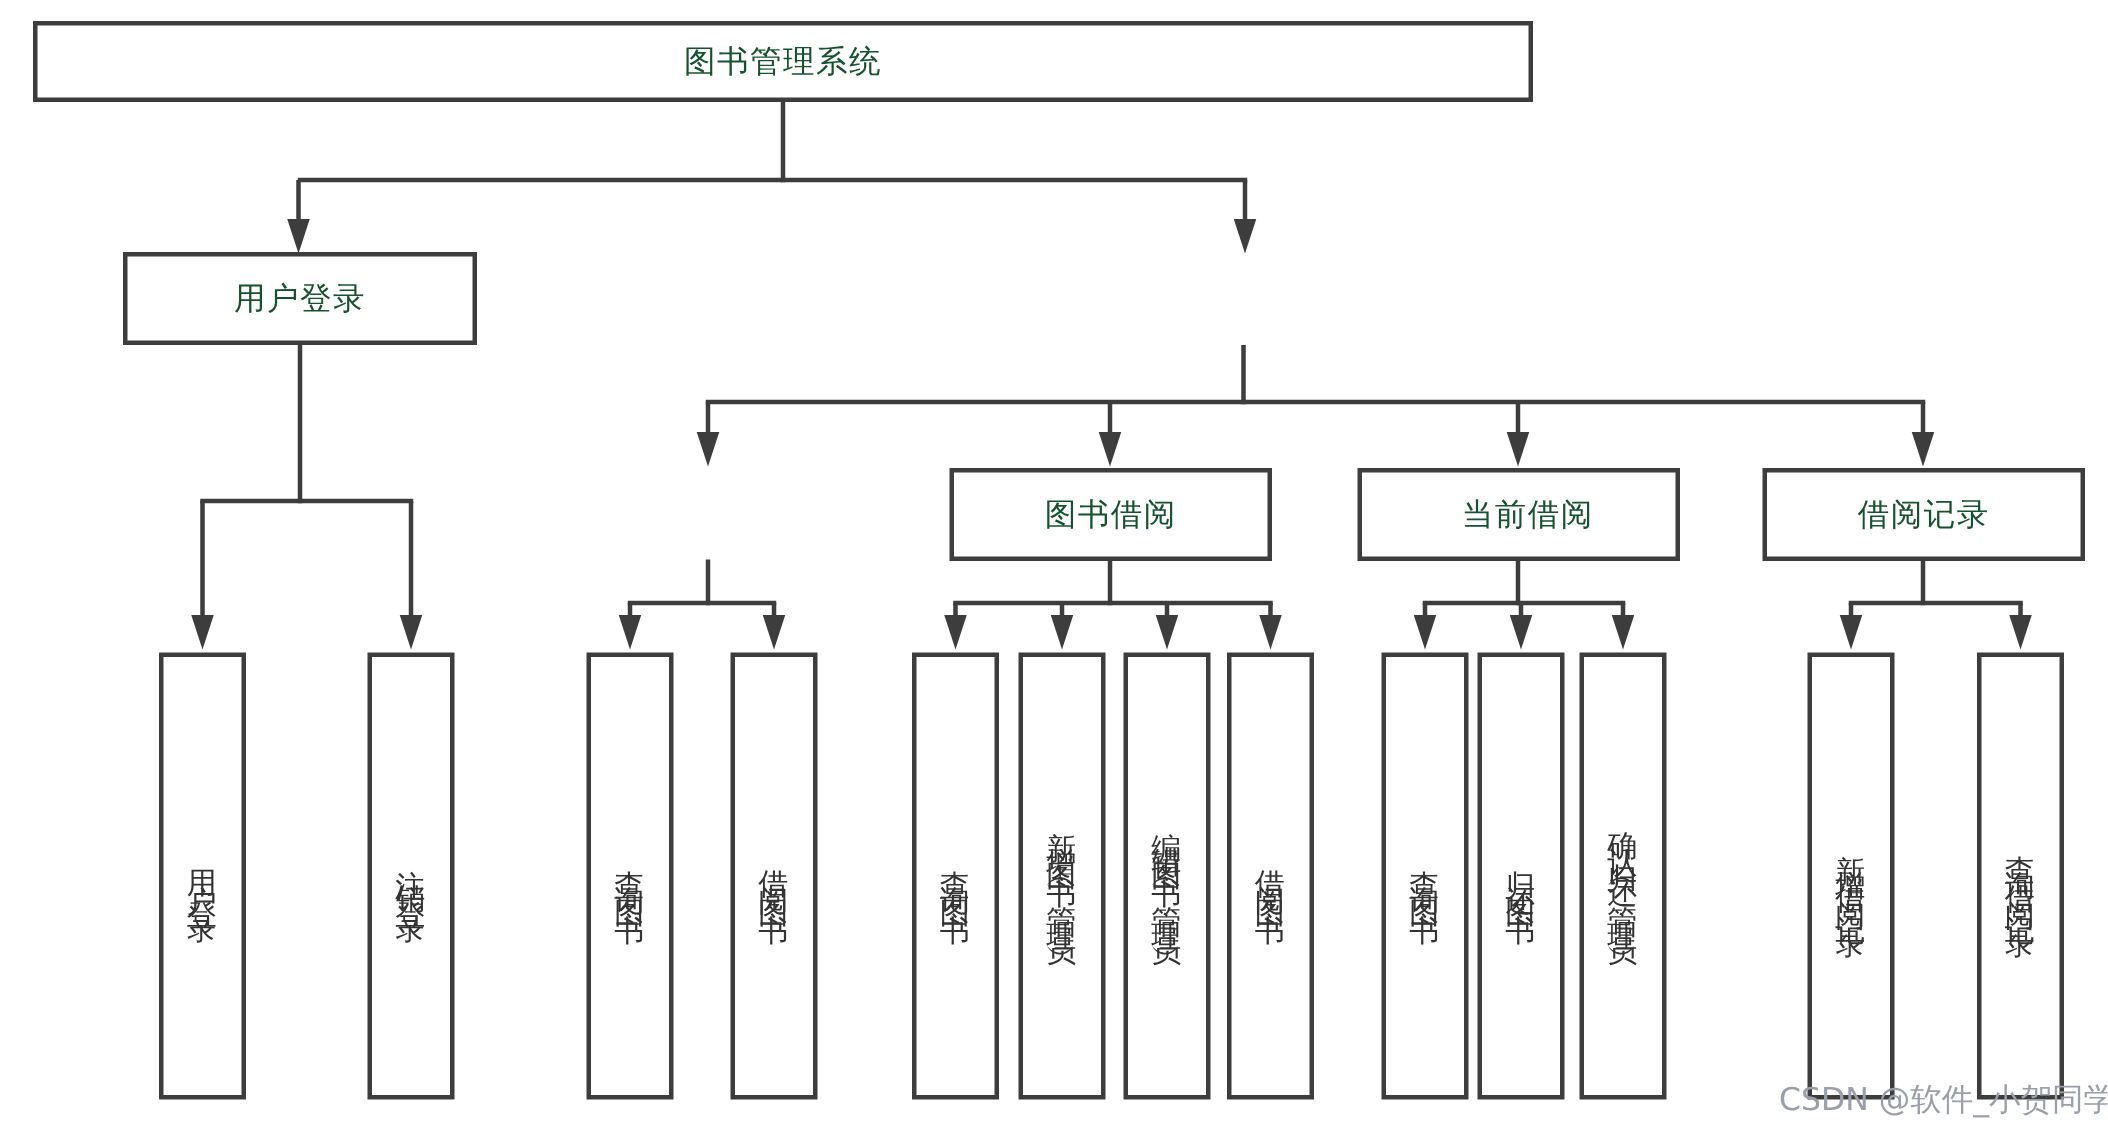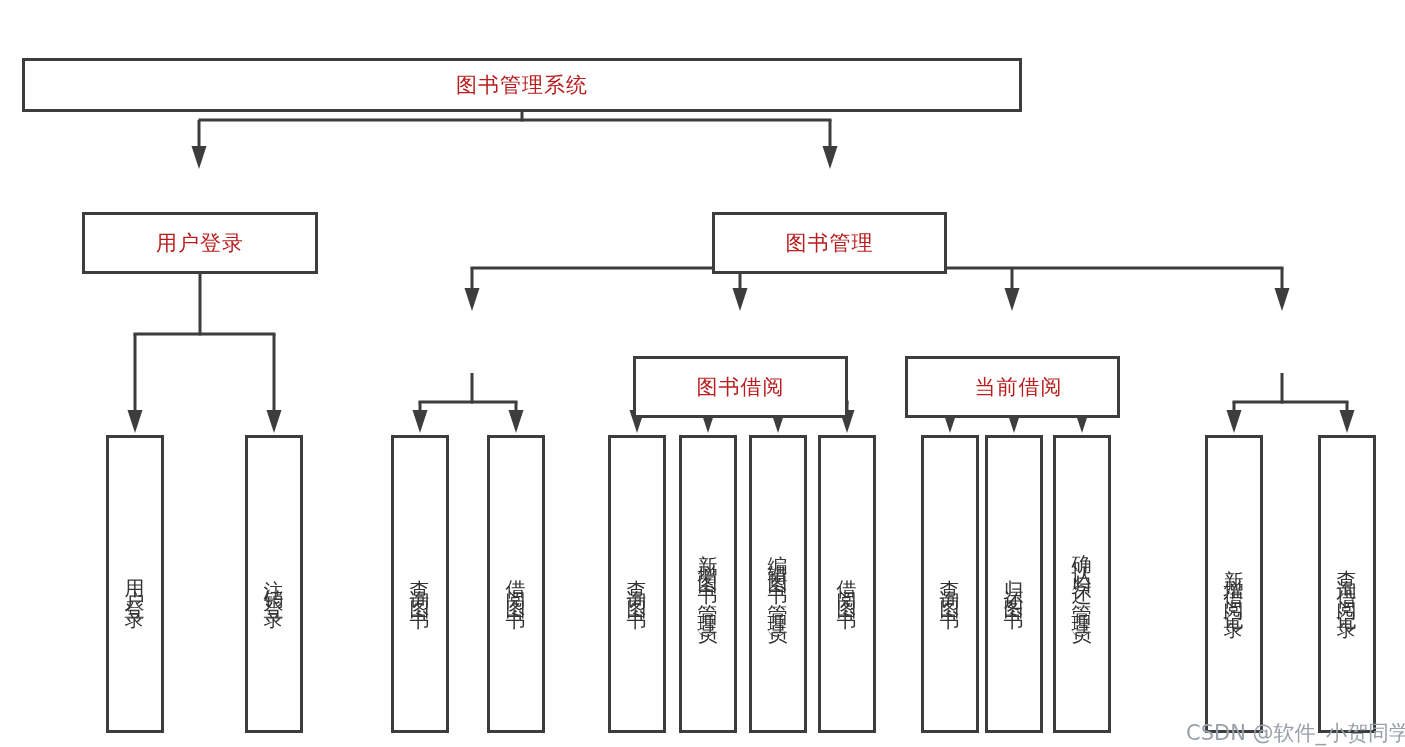--- a/index.html
+++ b/index.html
@@ -11,25 +11,24 @@
     overflow:hidden;
   }
   .node{
     position:absolute;
     box-sizing:border-box;
     border:3px solid #3d3d3d;
     background:#ffffff;
     display:flex;
     align-items:center;
     justify-content:center;
-    color:#b91c1c;
+    color:#14532d;
     font-size:21px;
     letter-spacing:1px;
     z-index:2;
-    margin-top:44px;
   }
   .leaf{
     position:absolute;
     box-sizing:border-box;
     border:3px solid #3d3d3d;
     background:#ffffff;
     display:flex;
     align-items:center;
     justify-content:center;
     color:#333333;
@@ -131,29 +130,29 @@
     </g>
   </svg>
 
   <div class="node" style="left:22px;top:14px;width:1000px;height:54px;">
     <span>图书管理系统</span>
   </div>
 
   <div class="node" style="left:82px;top:168px;width:236px;height:62px;">
     <span>用户登录</span>
   </div>
-  <div class="node" style="left:712px;top:168px;width:235px;height:62px;">
-    <span>图书管理</span>
-  </div>
 
   <div class="node" style="left:633px;top:312px;width:215px;height:62px;">
     <span>图书借阅</span>
   </div>
   <div class="node" style="left:905px;top:312px;width:215px;height:62px;padding-left:12px;">
     <span>当前借阅</span>
+  </div>
+  <div class="node" style="left:1175px;top:312px;width:215px;height:62px;">
+    <span>借阅记录</span>
   </div>
 
   <div class="leaf" style="left:106px;top:435px;width:58px;height:298px;">
     <span class="vtext">用户登录</span>
   </div>
   <div class="leaf" style="left:245px;top:435px;width:58px;height:298px;">
     <span class="vtext">注销登录</span>
   </div>
 
   <div class="leaf" style="left:391px;top:435px;width:58px;height:298px;">

